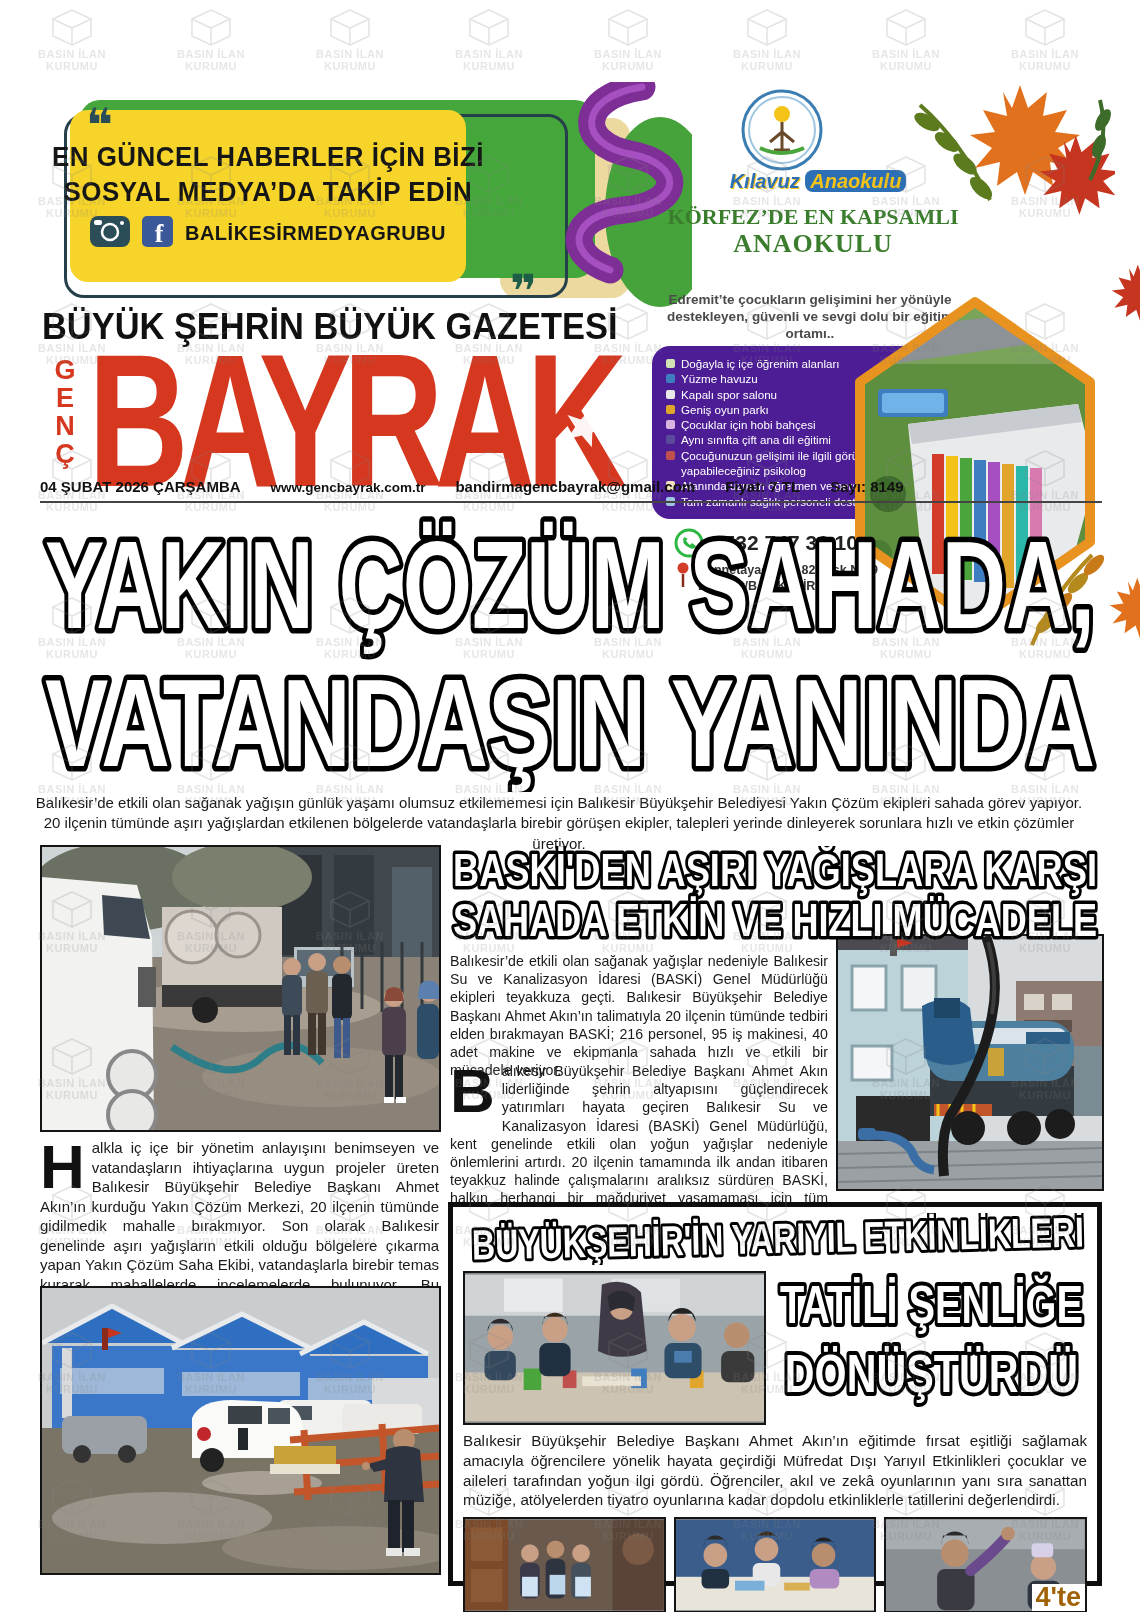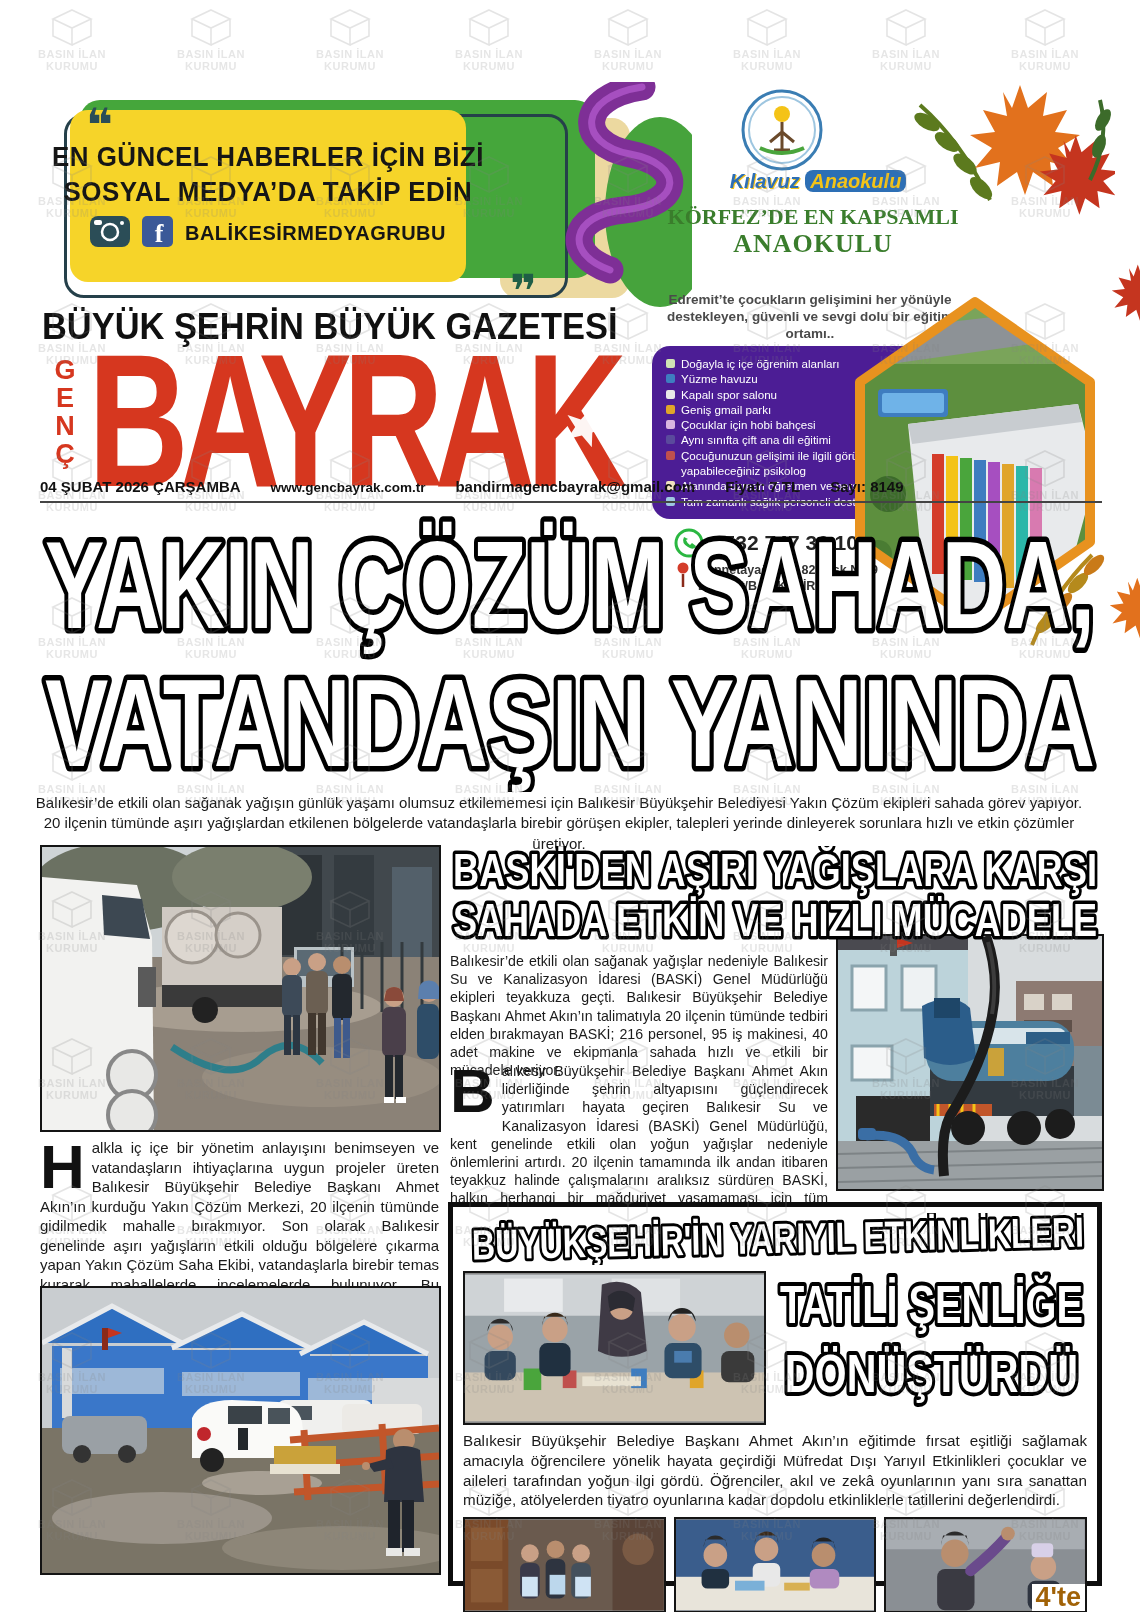--- a/index.html
+++ b/index.html
@@ -119,21 +119,21 @@
       <div class="ad-feature">
           <span class="bullet" style="background:#3e7dc0;"></span>
           <span>Yüzme havuzu</span>
         </div>
       <div class="ad-feature">
           <span class="bullet" style="background:#e8e8e8;"></span>
           <span>Kapalı spor salonu</span>
         </div>
       <div class="ad-feature">
           <span class="bullet" style="background:#e0a52a;"></span>
-          <span>Geniş gmail parkı</span>
+          <span>Geniş oyun parkı</span>
         </div>
       <div class="ad-feature">
           <span class="bullet" style="background:#d8b5e0;"></span>
           <span>Çocuklar için hobi bahçesi</span>
         </div>
       <div class="ad-feature">
           <span class="bullet" style="background:#5a4a9c;"></span>
           <span>Aynı sınıfta çift ana dil eğitimi</span>
         </div>
       <div class="ad-feature">

